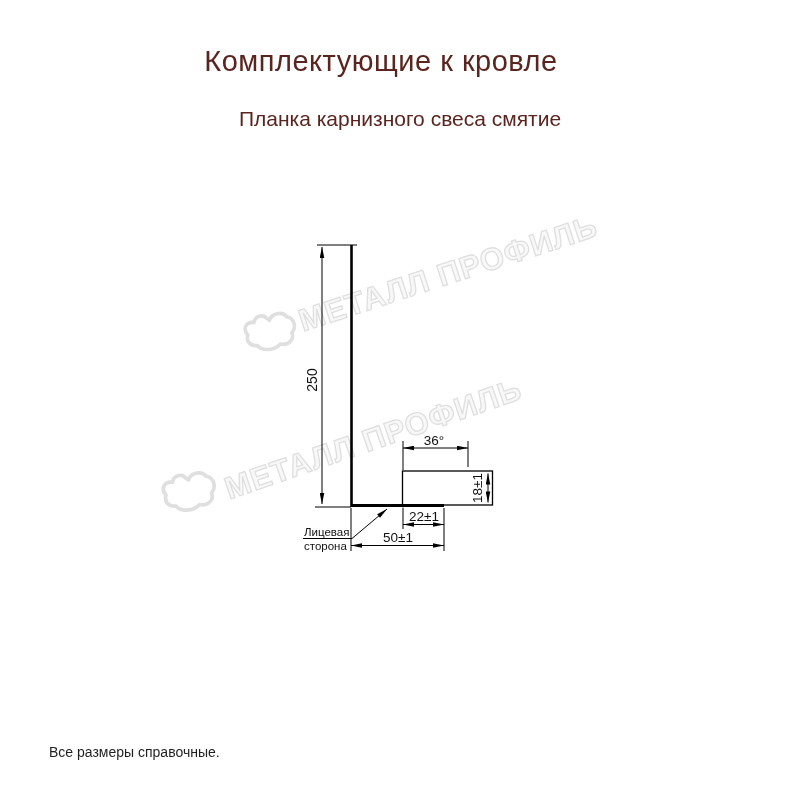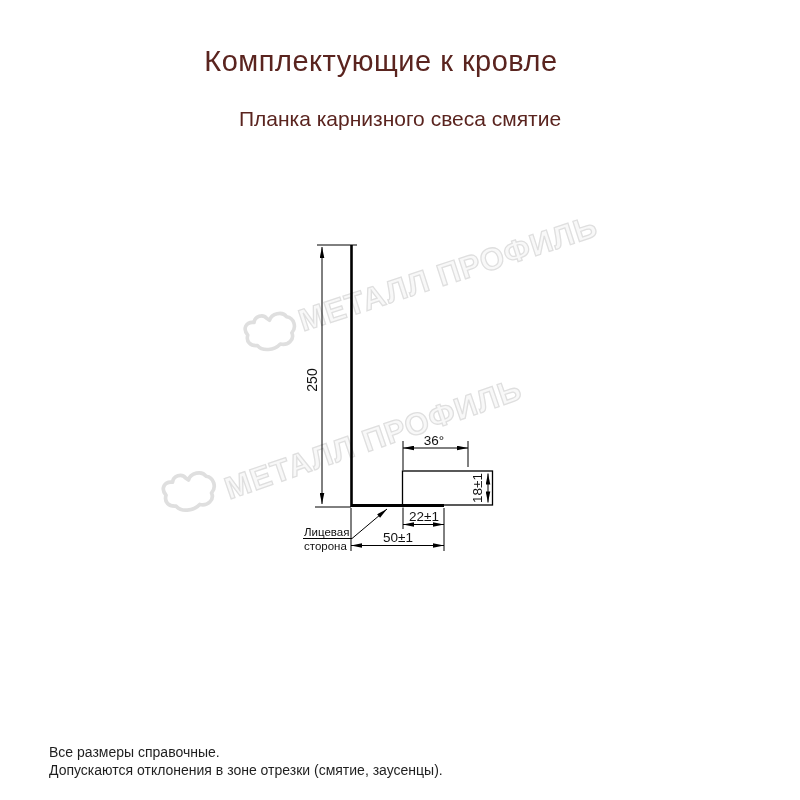--- a/index.html
+++ b/index.html
@@ -144,16 +144,15 @@
     <g>
       <line x1="303" y1="538.5" x2="352" y2="538.5" stroke="#000000" stroke-width="1"></line>
       <line x1="352" y1="538.5" x2="387" y2="509" stroke="#000000" stroke-width="1" marker-end="url(#arr)"></line>
       <text x="304" y="536" font-size="11.5">Лицевая</text>
       <text x="304" y="549.5" font-size="11.5">сторона</text>
     </g>
   </svg>
 
   <div class="footer">
     <div>Все размеры справочные.</div>
-    <div>Допускаются отклонения в зоне отрезки (смятие, заусенцы).</div>
   </div>
 
 </div>
 
 </body></html>

